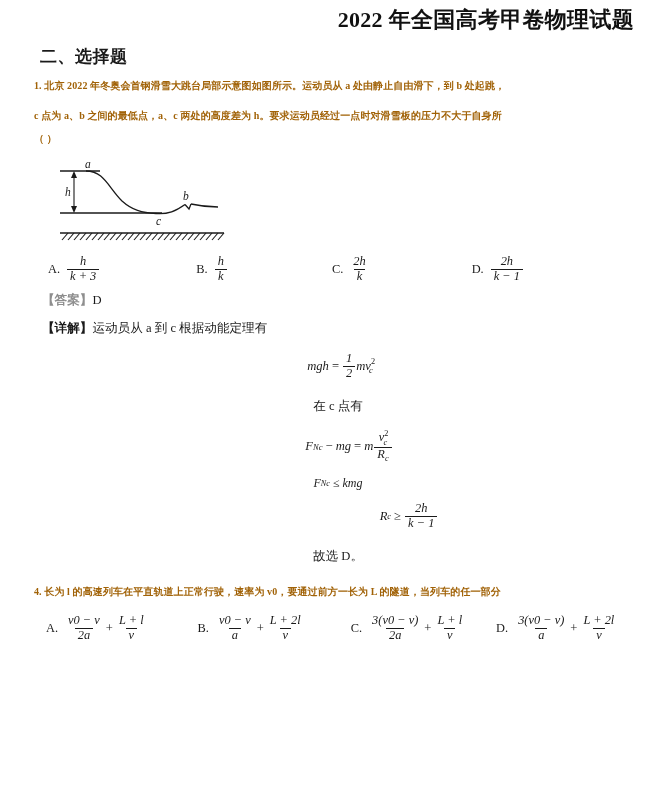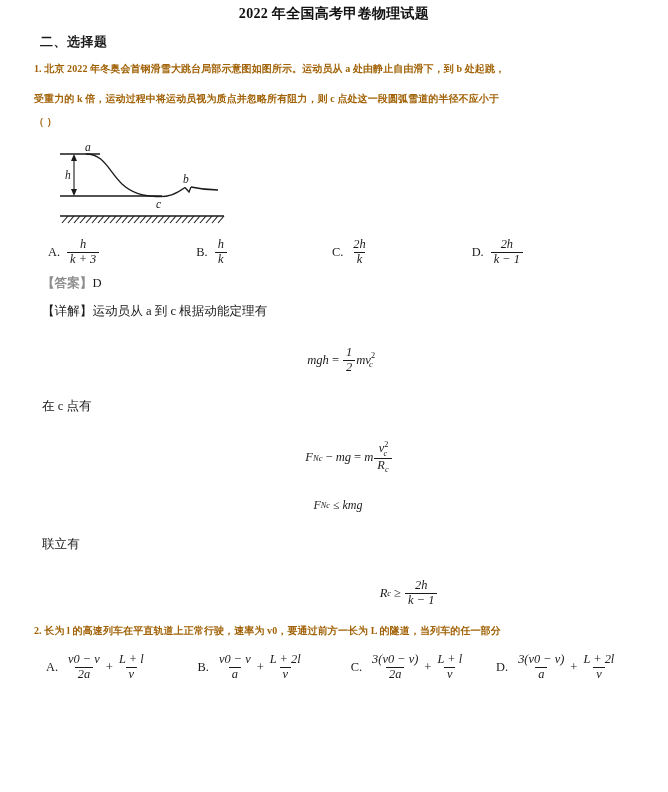--- a/index.html
+++ b/index.html
@@ -17,32 +17,32 @@
   }
   .page {
     position: absolute;
     inset: 0;
     padding: 0 34px;
     box-sizing: border-box;
   }
 
   
   .doc-title {
-    text-align: center;
+    text-align: right;
     font-weight: bold;
-    font-size: 14px;
+    font-size: 22px;
     letter-spacing: .3px;
     margin: 5px 0 0 0;
     color: #111;
   }
 
   
   .section-head {
     font-weight: bold;
-    font-size: 13px;
+    font-size: 17px;
     margin: 10px 0 0 6px;
     letter-spacing: .5px;
   }
 
   
   .q-body {
     font-size: 10px;
     line-height: 23.6px;
     text-align: justify;
     margin: 6px 0 0 0;
@@ -111,51 +111,52 @@
   .mathrow .op { font-style: normal; margin: 0 3px; }
   sub { font-size: .68em; font-style: italic; }
   sup { font-size: .66em; font-style: normal; }
 
   
   .meta-line {
     font-size: 12.6px;
     line-height: 23.6px;
     margin: 5px 0 0 8px;
   }
-  .meta-line .tag { font-weight: normal; }
+  .meta-line .tag { font-weight: bold; }
   .meta-line.faint .tag { font-weight: bold; color: #8e8e8e; }
   .meta-line.faint { color: #8e8e8e; font-family: Liberation Serif, serif; }
 
   .eq-center {
     text-align: center;
     font-size: 13px;
-    margin: 22px 0 0 0;
+    margin: 11px 0 0 0;
   }
   .eq-center.shift-a { padding-left: 12px; }
   .eq-center.shift-b { padding-left: 30px; }
   .eq-center.shift-c { padding-left: 8px; }
   .eq-center.shift-d { padding-left: 150px; }
 
   .plain-line {
     font-size: 12.6px;
     line-height: 23.6px;
-    margin: 20px 0 0 8px;
+    margin: 14px 0 0 8px;
+    text-align: center;
   }
 </style>
 </head>
 <body>
 
 <div class="page">
 
   <div class="doc-title">2022 年全国高考甲卷物理试题</div>
 
   <div class="section-head">二、选择题</div>
 
   <div class="q-body">1. 北京 2022 年冬奥会首钢滑雪大跳台局部示意图如图所示。运动员从 a 处由静止自由滑下，到 b 处起跳，</div>
-  <div class="q-body indent-follow">受重力的 k 倍，运动过程中将运动员视为质点并忽略所有阻力，则 c 点处这一段圆弧雪道的半径不应小于</div>
+  <div class="q-body indent-follow">c 点为 a、b 之间的最低点，a、c 两处的高度差为 h。要求运动员经过一点时对滑雪板的压力不大于自身所</div>
   <div class="q-body tail-paren">（    ）</div>
 
   <div class="figure-wrap">
     <svg width="200" height="90" viewBox="0 0 200 90">
 
       <line x1="8" y1="14" x2="48" y2="14" stroke="#1a1a1a" stroke-width="1.4"></line>
 
       <line x1="8" y1="56" x2="110" y2="56" stroke="#1a1a1a" stroke-width="1.4"></line>
 
       <line x1="22" y1="17" x2="22" y2="53" stroke="#1a1a1a" stroke-width="1.1"></line>
@@ -278,36 +279,36 @@
 
   <div class="eq-center shift-c">
     <span class="mathrow" style="font-size:12px">
       <span>F</span>
         <sub>Nc</sub>
       <span class="op">≤</span>
       <span>kmg</span>
     </span>
   </div>
 
-  <div class="plain-line">联立有</div>
 
   <div class="eq-center shift-d">
     <span class="mathrow">
       <span>R</span>
         <sub>c</sub>
       <span class="op">≥</span>
       <span class="frac">
         <span class="num">2h</span>
         <span class="den">k − 1</span>
       </span>
     </span>
   </div>
 
-
-  <div class="q-body" style="margin-top:12px">2. 长为 l 的高速列车在平直轨道上正常行驶，速率为 v0，要通过前方一长为 L 的隧道，当列车的任一部分</div>
+  <div class="plain-line">故选 D。</div>
+
+  <div class="q-body" style="margin-top:12px">4. 长为 l 的高速列车在平直轨道上正常行驶，速率为 v0，要通过前方一长为 L 的隧道，当列车的任一部分</div>
 
   <div class="opts opts-q2">
     <div class="opt">
       <span class="opt-tag">A.</span>
       <span class="frac">
         <span class="num">v0 − v</span>
         <span class="den">2a</span>
       </span>
       <span class="op" style="font-style:normal;margin:0 2px">+</span>
       <span class="frac">

